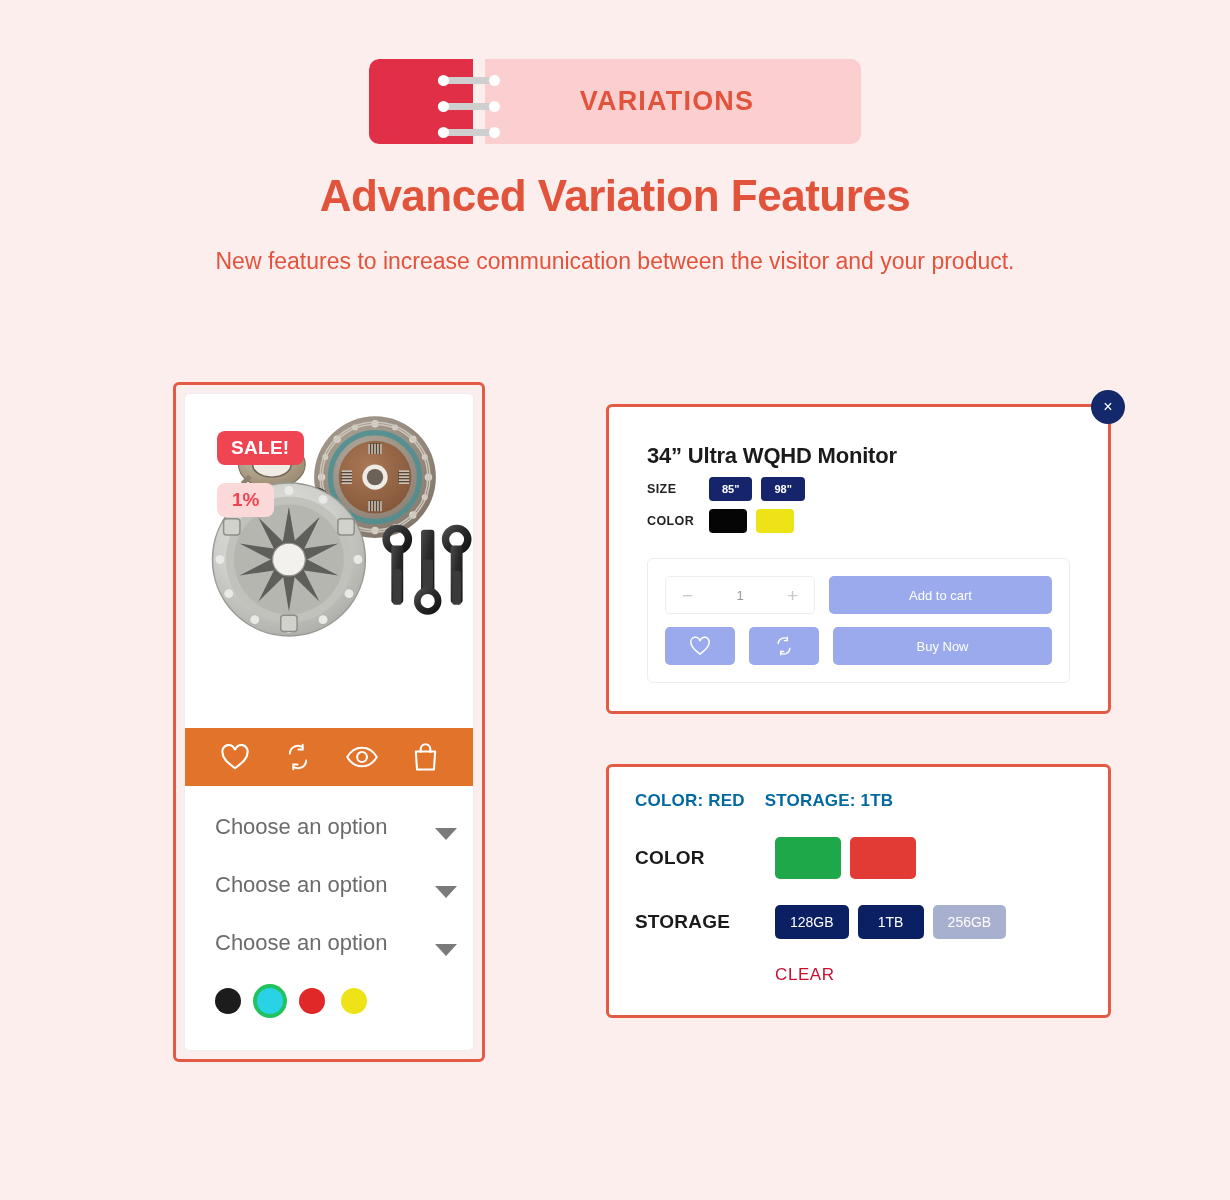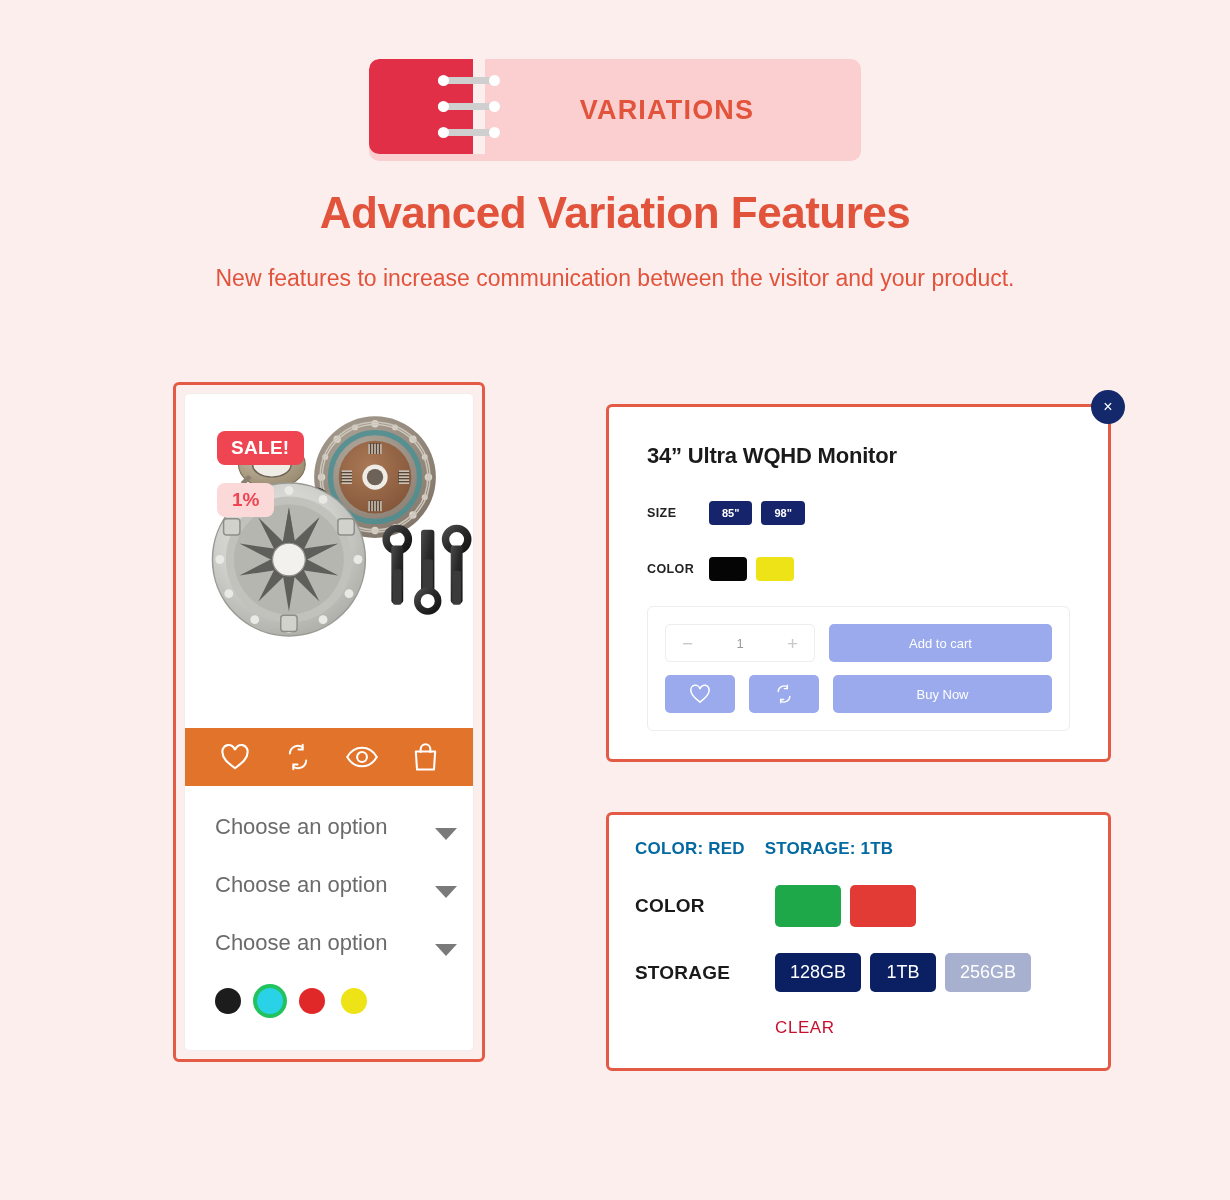--- a/index.html
+++ b/index.html
@@ -7,21 +7,21 @@
   body {
     background:#fdeeee;
     font-family:"Liberation Sans", sans-serif;
     overflow:hidden;
     position:relative;
   }
 
   
   .badge-wrap { display:flex; justify-content:center; padding-top:59px; }
   .variations-badge {
-    position:relative; width:492px; height:102px;
+    position:relative; width:492px; height:85px;
     display:flex; align-items:center; justify-content:center;
     background:#fbcfcf; border-radius:10px; overflow:hidden;
   }
   .badge-spine {
     position:absolute; left:0; top:0; width:104px; height:95px;
     background:#e02f47; border-radius:10px 0 0 10px;
   }
   .badge-gap { position:absolute; left:104px; top:0; width:12px; height:95px; background:#fdeeee; }
   .rings { position:absolute; left:69px; top:0; width:62px; height:95px; }
   .ring-row { position:absolute; left:0; width:62px; height:11px; display:flex; align-items:center; }
@@ -93,21 +93,21 @@
     background:#13296b; border-radius:50%; display:flex; align-items:center;
     justify-content:center; color:#fff; font-size:16px; z-index:10;
   }
   .qv-title { font-size:22px; font-weight:bold; color:#1a1a1a; letter-spacing:-0.2px; }
   .qv-pricerow { display:flex; align-items:center; gap:13px; margin-top:21px; }
   .qv-price { font-size:16px; font-weight:bold; color:#c8102e; }
   .qv-stock {
     background:#d6f5dd; color:#2bb24c; font-size:10px; font-weight:bold;
     padding:6px 15px; border-radius:20px; letter-spacing:0.6px;
   }
-  .attr-row { display:flex; align-items:center; margin-top:32px; }
+  .attr-row { display:flex; align-items:center; margin-top:8px; }
   .attr-name { width:62px; font-size:12.5px; font-weight:bold; color:#222; letter-spacing:0.4px; }
   .attr-vals { display:flex; gap:9px; }
   .size-btn {
     background:#16256b; color:#fff; font-size:11px; font-weight:bold;
     padding:6px 13px; border-radius:4px;
   }
   .color-sw { width:38px; height:24px; border-radius:4px; }
 
   .cart-box {
     margin-top:25px; border:1px solid #ededed; border-radius:6px;
@@ -129,21 +129,21 @@
   .btn-icon { width:70px; }
   .btn-buynow { flex:1; }
 
   .varpanel { margin-top:50px; padding:24px 26px 30px 26px; }
   .vp-head { display:flex; gap:20px; font-size:17px; font-weight:bold; color:#0369a1; letter-spacing:0.2px; }
   .vp-row { display:flex; align-items:center; margin-top:26px; }
   .vp-name { width:140px; font-size:19px; font-weight:bold; color:#1a1a1a; letter-spacing:0.2px; }
   .vp-vals { display:flex; gap:9px; }
   .vp-color { width:66px; height:42px; border-radius:5px; }
   .vp-store {
-    color:#fff; font-size:18px; padding:9px 15px; border-radius:5px; min-width:66px; text-align:center;
+    color:#fff; font-size:14px; padding:9px 15px; border-radius:5px; min-width:66px; text-align:center;
   }
   .vp-clear {
     margin-top:26px; margin-left:140px;
     color:#c8102e; font-size:17px; letter-spacing:0.6px;
   }
 </style>
 </head>
 <body>
 
 <div class="badge-wrap">

